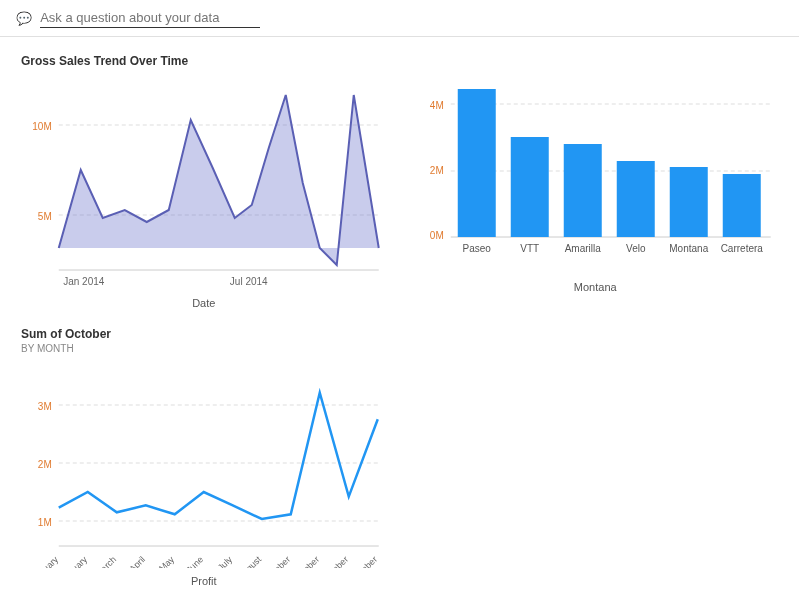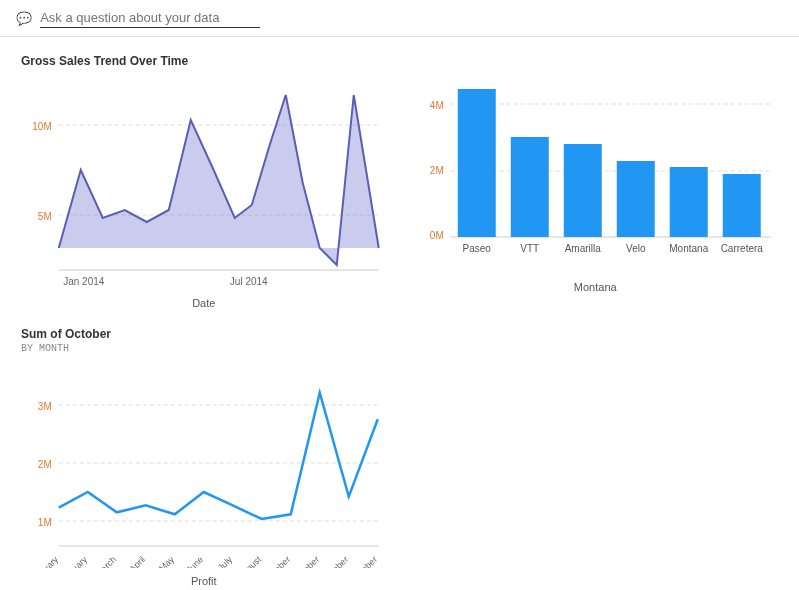--- a/index.html
+++ b/index.html
@@ -49,21 +49,20 @@
     .chart-title {
       font-size: 12px;
       font-weight: 600;
       color: #333;
       margin-bottom: 2px;
     }
     .chart-subtitle {
       font-size: 10px;
       color: #888;
       margin-bottom: 4px;
-      font-family: Liberation Mono, monospace;
     }
     .axis-label {
       text-align: center;
       font-size: 11px;
       font-weight: 400;
       color: #555;
       margin-top: 4px;
     }
     svg text {
       font-family: 'Segoe UI', Arial, sans-serif;

